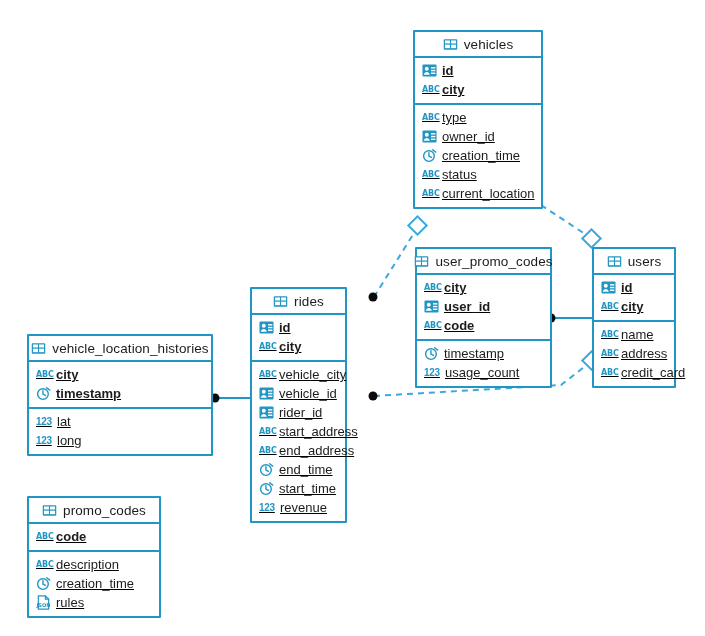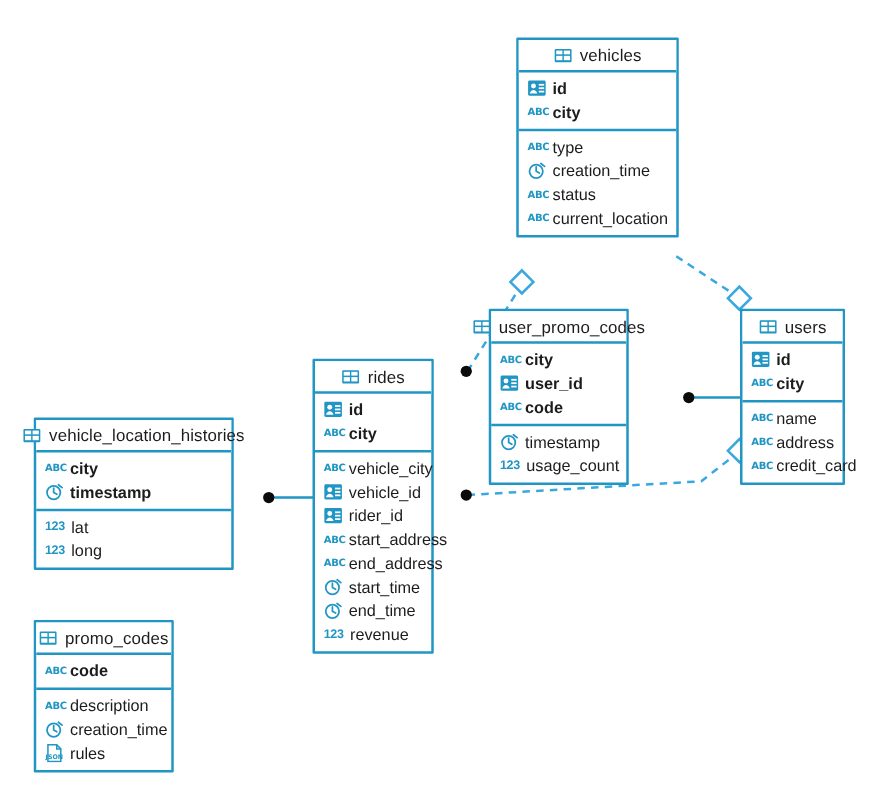--- a/index.html
+++ b/index.html
@@ -28,21 +28,21 @@
     border-bottom:2px solid #2196c4;
     background:#ffffff;
     padding:0 6px;
   }
   .ent-title{
     font-size:13.5px;
     color:#1c1c1c;
     white-space:nowrap;
     letter-spacing:0.1px;
   }
-  .sec{padding:3px 0 4px 0;}
+  .sec{padding:3px 0 4px 0;text-decoration:underline;}
   .sec + .sec{border-top:2px solid #2196c4;}
   .field{
     display:flex;align-items:center;gap:5px;
     height:19px;
     padding:0 6px 0 7px;
     white-space:nowrap;
   }
   .fname{font-size:13px;color:#1c1c1c;}
   .pk .fname{font-weight:bold;}
 
@@ -129,37 +129,48 @@
           <span class="fname">city</span>
         </div>
       </div>
       <div class="sec">
         <div class="field">
           <span class="abc">ABC</span>
           <span class="fname">type</span>
         </div>
         <div class="field">
           <svg class="ico" viewBox="0 0 16 16">
+            <rect x="0.5" y="1.5" width="15" height="13" rx="1.2" fill="#2196c4"></rect>
+            <circle cx="5.1" cy="6.2" r="2.1" fill="#ffffff"></circle>
+            <path d="M1.9 12.6c0.45-2.0 1.75-3.0 3.2-3.0s2.75 1.0 3.2 3.0z" fill="#ffffff"></path>
+            <rect x="9.6" y="4.4" width="4.6" height="1.5" fill="#ffffff"></rect>
+            <rect x="9.6" y="7.3" width="4.6" height="1.5" fill="#ffffff"></rect>
+            <rect x="9.6" y="10.2" width="4.6" height="1.5" fill="#ffffff"></rect>
+          </svg>
+          <span class="fname">owner_id</span>
+        </div>
+        <div class="field">
+          <svg class="ico" viewBox="0 0 16 16">
             <circle cx="7.4" cy="8.6" r="5.7" fill="none" stroke="#2196c4" stroke-width="1.5"></circle>
             <path d="M7.4 4.9 L7.4 8.6 L10.1 10.1" fill="none" stroke="#2196c4" stroke-width="1.5" stroke-linecap="round"></path>
             <path d="M11.4 1.9 L14.6 4.4" stroke="#2196c4" stroke-width="1.5" stroke-linecap="round"></path>
           </svg>
           <span class="fname">creation_time</span>
         </div>
         <div class="field">
           <span class="abc">ABC</span>
           <span class="fname">status</span>
         </div>
         <div class="field">
           <span class="abc">ABC</span>
           <span class="fname">current_location</span>
         </div>
       </div>
     </div>
-    <div class="entity" style="left: 391px; top: 247px; width: 112px;">
+    <div class="entity" style="left: 415px; top: 247px; width: 137px;">
       <div class="ent-header">
         <svg class="ico" viewBox="0 0 16 16">
           <rect x="0.8" y="2.4" width="14.4" height="11.2" rx="1" fill="#2196c4"></rect>
           <rect x="2.1" y="3.7" width="5.3" height="3.2" fill="#ffffff"></rect>
           <rect x="8.6" y="3.7" width="5.3" height="3.2" fill="#ffffff"></rect>
           <rect x="2.1" y="8.2" width="5.3" height="3.7" fill="#ffffff"></rect>
           <rect x="8.6" y="8.2" width="5.3" height="3.7" fill="#ffffff"></rect>
         </svg>
         <span class="ent-title">user_promo_codes</span>
       </div>
@@ -304,37 +315,37 @@
         <div class="field">
           <span class="abc">ABC</span>
           <span class="fname">end_address</span>
         </div>
         <div class="field">
           <svg class="ico" viewBox="0 0 16 16">
             <circle cx="7.4" cy="8.6" r="5.7" fill="none" stroke="#2196c4" stroke-width="1.5"></circle>
             <path d="M7.4 4.9 L7.4 8.6 L10.1 10.1" fill="none" stroke="#2196c4" stroke-width="1.5" stroke-linecap="round"></path>
             <path d="M11.4 1.9 L14.6 4.4" stroke="#2196c4" stroke-width="1.5" stroke-linecap="round"></path>
           </svg>
+          <span class="fname">end_time</span>
+        </div>
+        <div class="field">
+          <svg class="ico" viewBox="0 0 16 16">
+            <circle cx="7.4" cy="8.6" r="5.7" fill="none" stroke="#2196c4" stroke-width="1.5"></circle>
+            <path d="M7.4 4.9 L7.4 8.6 L10.1 10.1" fill="none" stroke="#2196c4" stroke-width="1.5" stroke-linecap="round"></path>
+            <path d="M11.4 1.9 L14.6 4.4" stroke="#2196c4" stroke-width="1.5" stroke-linecap="round"></path>
+          </svg>
           <span class="fname">start_time</span>
-        </div>
-        <div class="field">
-          <svg class="ico" viewBox="0 0 16 16">
-            <circle cx="7.4" cy="8.6" r="5.7" fill="none" stroke="#2196c4" stroke-width="1.5"></circle>
-            <path d="M7.4 4.9 L7.4 8.6 L10.1 10.1" fill="none" stroke="#2196c4" stroke-width="1.5" stroke-linecap="round"></path>
-            <path d="M11.4 1.9 L14.6 4.4" stroke="#2196c4" stroke-width="1.5" stroke-linecap="round"></path>
-          </svg>
-          <span class="fname">end_time</span>
         </div>
         <div class="field">
           <span class="num">123</span>
           <span class="fname">revenue</span>
         </div>
       </div>
     </div>
-    <div class="entity" style="left: 27px; top: 334px; width: 160px;">
+    <div class="entity" style="left: 27px; top: 334px; width: 186px;">
       <div class="ent-header">
         <svg class="ico" viewBox="0 0 16 16">
           <rect x="0.8" y="2.4" width="14.4" height="11.2" rx="1" fill="#2196c4"></rect>
           <rect x="2.1" y="3.7" width="5.3" height="3.2" fill="#ffffff"></rect>
           <rect x="8.6" y="3.7" width="5.3" height="3.2" fill="#ffffff"></rect>
           <rect x="2.1" y="8.2" width="5.3" height="3.7" fill="#ffffff"></rect>
           <rect x="8.6" y="8.2" width="5.3" height="3.7" fill="#ffffff"></rect>
         </svg>
         <span class="ent-title">vehicle_location_histories</span>
       </div>
@@ -356,21 +367,21 @@
         <div class="field">
           <span class="num">123</span>
           <span class="fname">lat</span>
         </div>
         <div class="field">
           <span class="num">123</span>
           <span class="fname">long</span>
         </div>
       </div>
     </div>
-    <div class="entity" style="left: 27px; top: 496px; width: 112px;">
+    <div class="entity" style="left: 27px; top: 496px; width: 134px;">
       <div class="ent-header">
         <svg class="ico" viewBox="0 0 16 16">
           <rect x="0.8" y="2.4" width="14.4" height="11.2" rx="1" fill="#2196c4"></rect>
           <rect x="2.1" y="3.7" width="5.3" height="3.2" fill="#ffffff"></rect>
           <rect x="8.6" y="3.7" width="5.3" height="3.2" fill="#ffffff"></rect>
           <rect x="2.1" y="8.2" width="5.3" height="3.7" fill="#ffffff"></rect>
           <rect x="8.6" y="8.2" width="5.3" height="3.7" fill="#ffffff"></rect>
         </svg>
         <span class="ent-title">promo_codes</span>
       </div>

